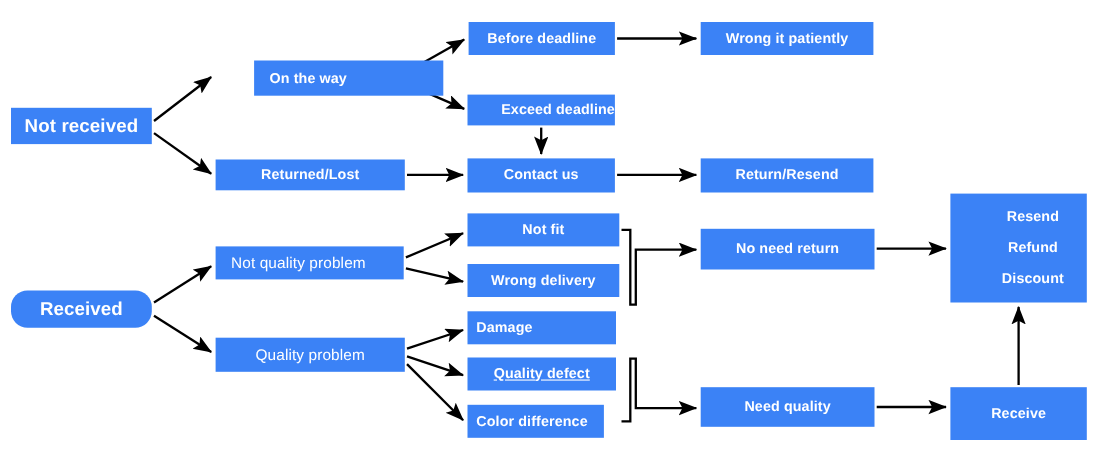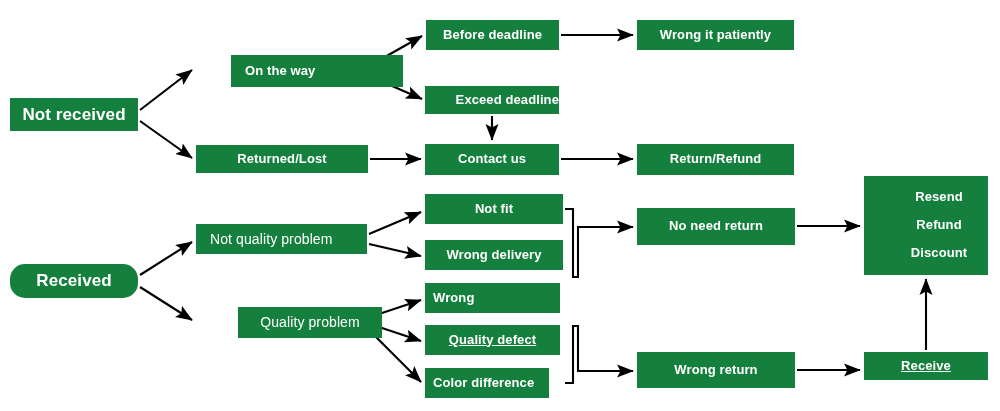--- a/index.html
+++ b/index.html
@@ -10,21 +10,21 @@
   #canvas {
     position: relative;
     width: 1000px;
     height: 411px;
     background: #ffffff;
     overflow: hidden;
     font-family: "Liberation Sans", sans-serif;
   }
   .node {
     position: absolute;
-    background: #15803d;
+    background: #3b82f6;
     color: #ffffff;
     display: flex;
     align-items: center;
     justify-content: center;
     text-align: center;
     font-weight: bold;
     line-height: 1.15;
     box-sizing: border-box;
     letter-spacing: 0.1px;
   }
@@ -131,64 +131,64 @@
 
   <div class="node mid" style="left:637px; top:20px; width:157px; height:30px;">
     <span>Wrong it patiently</span>
   </div>
 
   <div class="node mid" style="left:425px; top:144px; width:134px; height:31px;">
     <span>Contact us</span>
   </div>
 
   <div class="node mid" style="left:637px; top:144px; width:157px; height:31px;">
-    <span>Return/Refund</span>
+    <span>Return/Resend</span>
   </div>
 
   <div class="node big" style="left:10px; top:264px; width:128px; height:34px;border-radius:15px;">
     <span>Received</span>
   </div>
 
   <div class="node thin" style="left:196px; top:224px; width:171px; height:30px; justify-content:flex-start; padding-left:14px;">
     <span>Not quality problem</span>
   </div>
 
-  <div class="node thin" style="left:196px; top:307px; width:144px; height:31px;margin-left:42px;">
+  <div class="node thin" style="left:196px; top:307px; width:172px; height:31px;">
     <span>Quality problem</span>
   </div>
 
   <div class="node mid" style="left:425px; top:194px; width:138px; height:30px;">
     <span>Not fit</span>
   </div>
 
   <div class="node mid" style="left:425px; top:240px; width:138px; height:30px;">
     <span>Wrong delivery</span>
   </div>
 
   <div class="node mid" style="left:425px; top:283px; width:135px; height:30px; justify-content:flex-start; padding-left:8px;">
-    <span>Wrong</span>
+    <span>Damage</span>
   </div>
 
   <div class="node mid" style="left:425px; top:325px; width:135px; height:30px;text-decoration:underline;">
     <span>Quality defect</span>
   </div>
 
   <div class="node mid" style="left:425px; top:368px; width:124px; height:30px; justify-content:flex-start; padding-left:8px;">
     <span>Color difference</span>
   </div>
 
   <div class="node mid" style="left:637px; top:208px; width:158px; height:37px;">
     <span>No need return</span>
   </div>
 
   <div class="node mid" style="left:637px; top:352px; width:158px; height:36px;">
-    <span>Wrong return</span>
+    <span>Need quality</span>
   </div>
 
-  <div class="node mid" style="left:864px; top:352px; width:124px; height:28px;text-decoration:underline;">
+  <div class="node mid" style="left:864px; top:352px; width:124px; height:48px;">
     <span>Receive</span>
   </div>
 
   <div class="node stacked" style="left:864px; top:176px; width:124px; height:99px;">
     <span>Resend</span>
     <span>Refund</span>
     <span>Discount</span>
   </div>
 
 </div>

